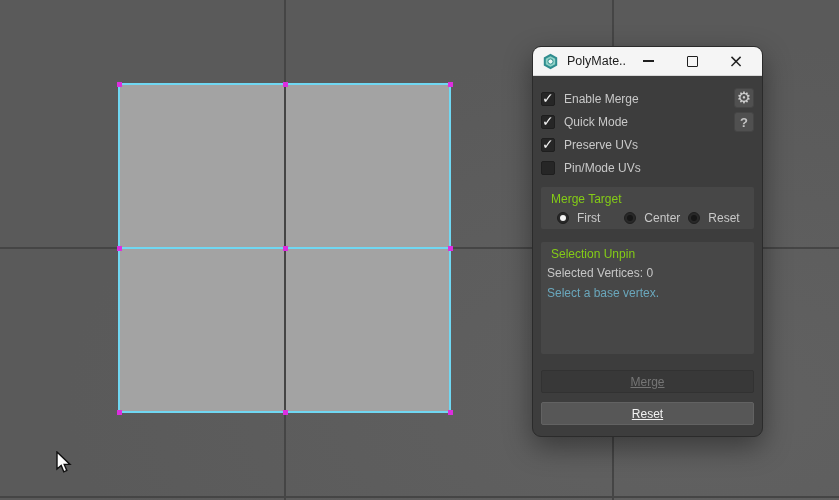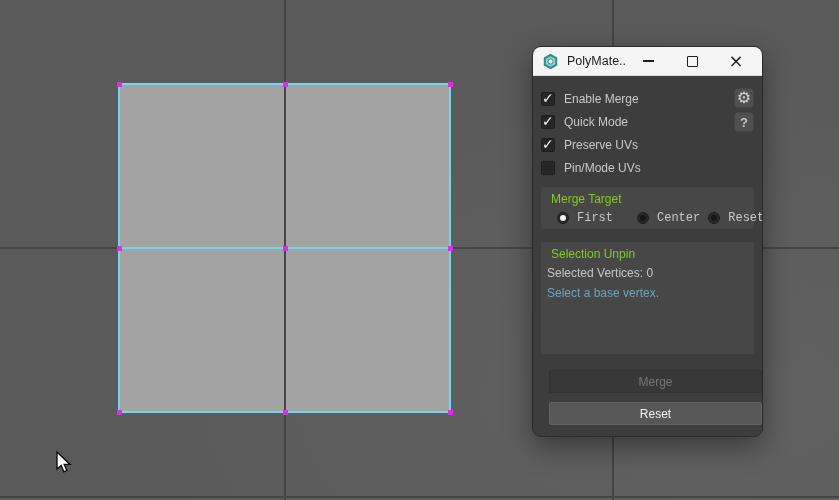--- a/index.html
+++ b/index.html
@@ -49,33 +49,33 @@
   .tool-btn{position:absolute;left:201px;width:20px;height:20px;background:#505050;border:1px solid #454545;
     border-radius:3px;box-sizing:border-box;display:flex;align-items:center;justify-content:center;
     color:#cfcfcf;}
   .gear-glyph{font-size:16px;line-height:16px;font-family:"DejaVu Sans",sans-serif;}
   .help-glyph{font-size:13px;font-weight:bold;color:#c4c4c4;}
   
   .group-panel{position:absolute;left:8px;width:213px;background:var(--panel-bg,#474747);border-radius:2px;
     box-sizing:border-box;}
   .group-label{position:absolute;left:10px;top:5px;color:#84cc16;}
   
-  .radio-row{position:absolute;left:16px;top:24px;display:flex;align-items:center;font-family:Liberation Mono, monospace;}
+  .radio-row{position:absolute;left:16px;top:24px;display:flex;align-items:center;}
   .radio-item{display:flex;align-items:center;}
   .radio{width:12px;height:12px;border-radius:50%;background:#282828;border:1px solid #1e1e1e;
     box-sizing:border-box;position:relative;flex:0 0 auto;}
   .radio .dot{position:absolute;left:2px;top:2px;width:6px;height:6px;border-radius:50%;background:#171717;}
   .radio-item.selected .radio .dot{background:#f2f2f2;}
   .radio-label{margin-left:8px;}
   
   .status-lines{position:absolute;left:6px;top:22px;line-height:19.5px;color:#c6c6c6;}
   .status-hint{color:var(--hint-text,#6aa7bc);}
   
-  .action-btn{position:absolute;left:16px;width:213px;height:23px;border-radius:2px;box-sizing:border-box;
-    display:flex;align-items:center;justify-content:center;font-size:12px;}
+  .action-btn{position:absolute;left:8px;width:213px;height:23px;border-radius:2px;box-sizing:border-box;
+    display:flex;align-items:center;justify-content:center;font-size:12px;text-decoration:underline;}
   .btn-disabled{background:#383838;border:1px solid #323232;color:#757575;}
   .btn-normal{background:#575757;border:1px solid #626262;color:#f2f2f2;}
 </style>
 </head>
 <body>
 
 <div id="stage" style="--viewport-bg: #5a5a5a; --grid-line: #454545; --face: #a3a3a3; --edge: #70d7f2; --vertex: #dc2ede; --titlebar-bg: #f5f5f5; --dialog-bg: #3d3d3d; --panel-bg: #474747; --hint-text: #6aa7bc;">
 
   <div class="grid-h" style="top:247px"></div>
   <div class="grid-h" style="top:496px"></div>

